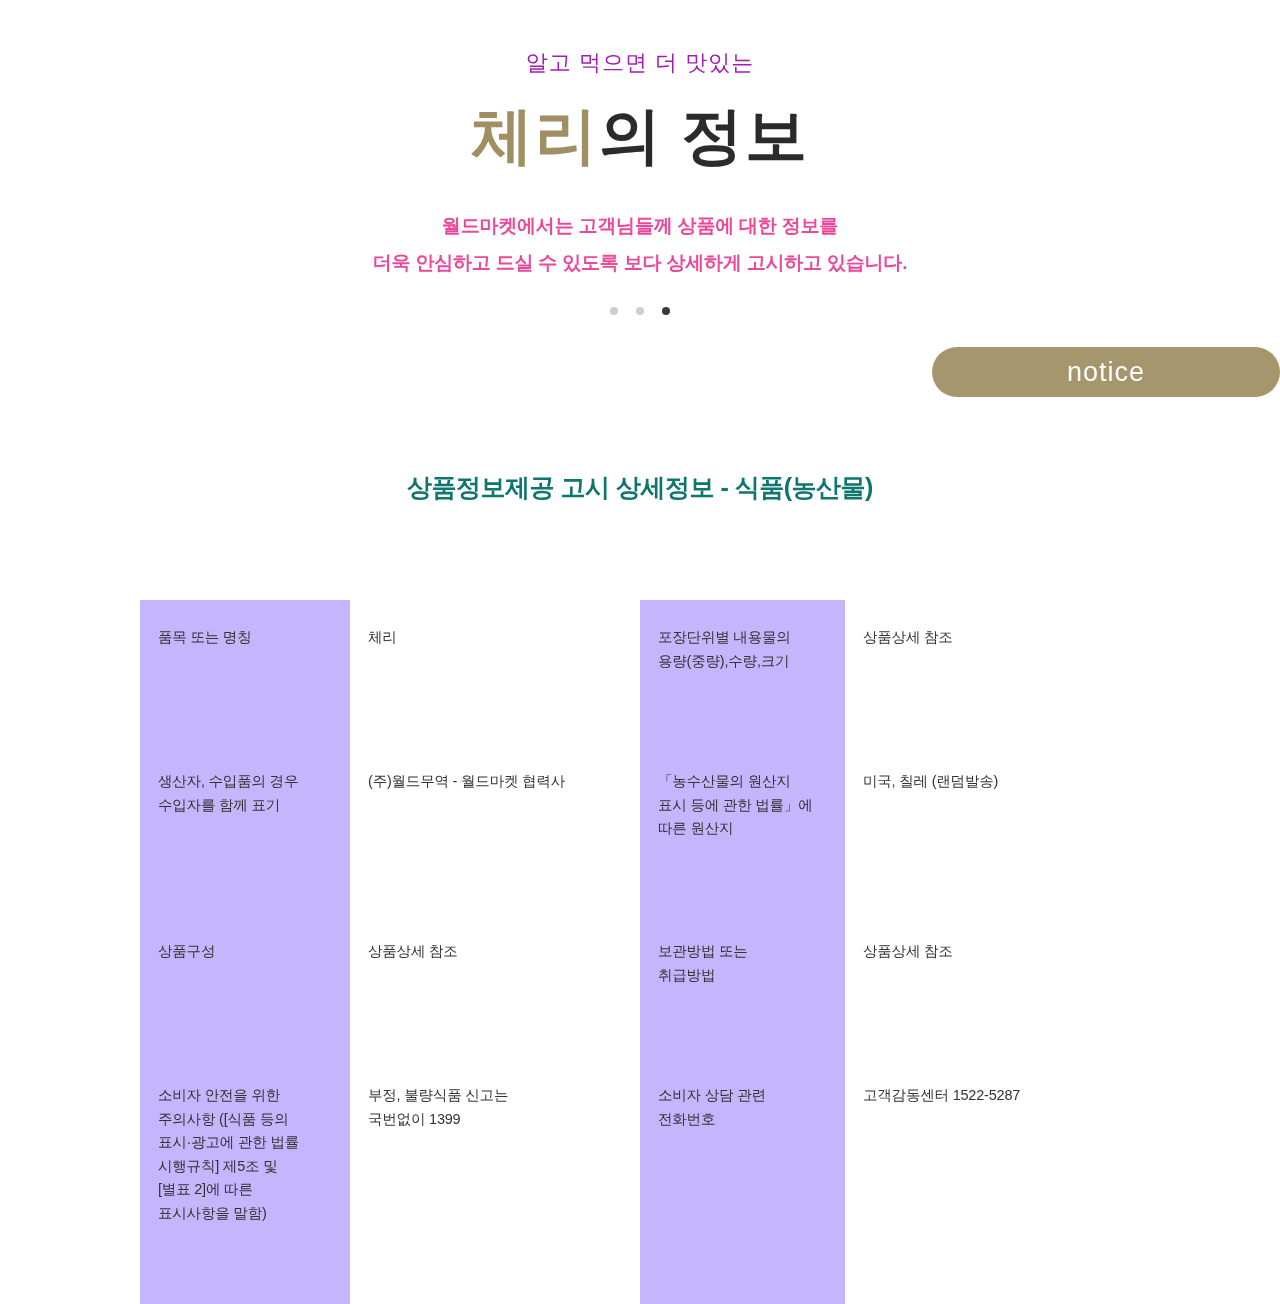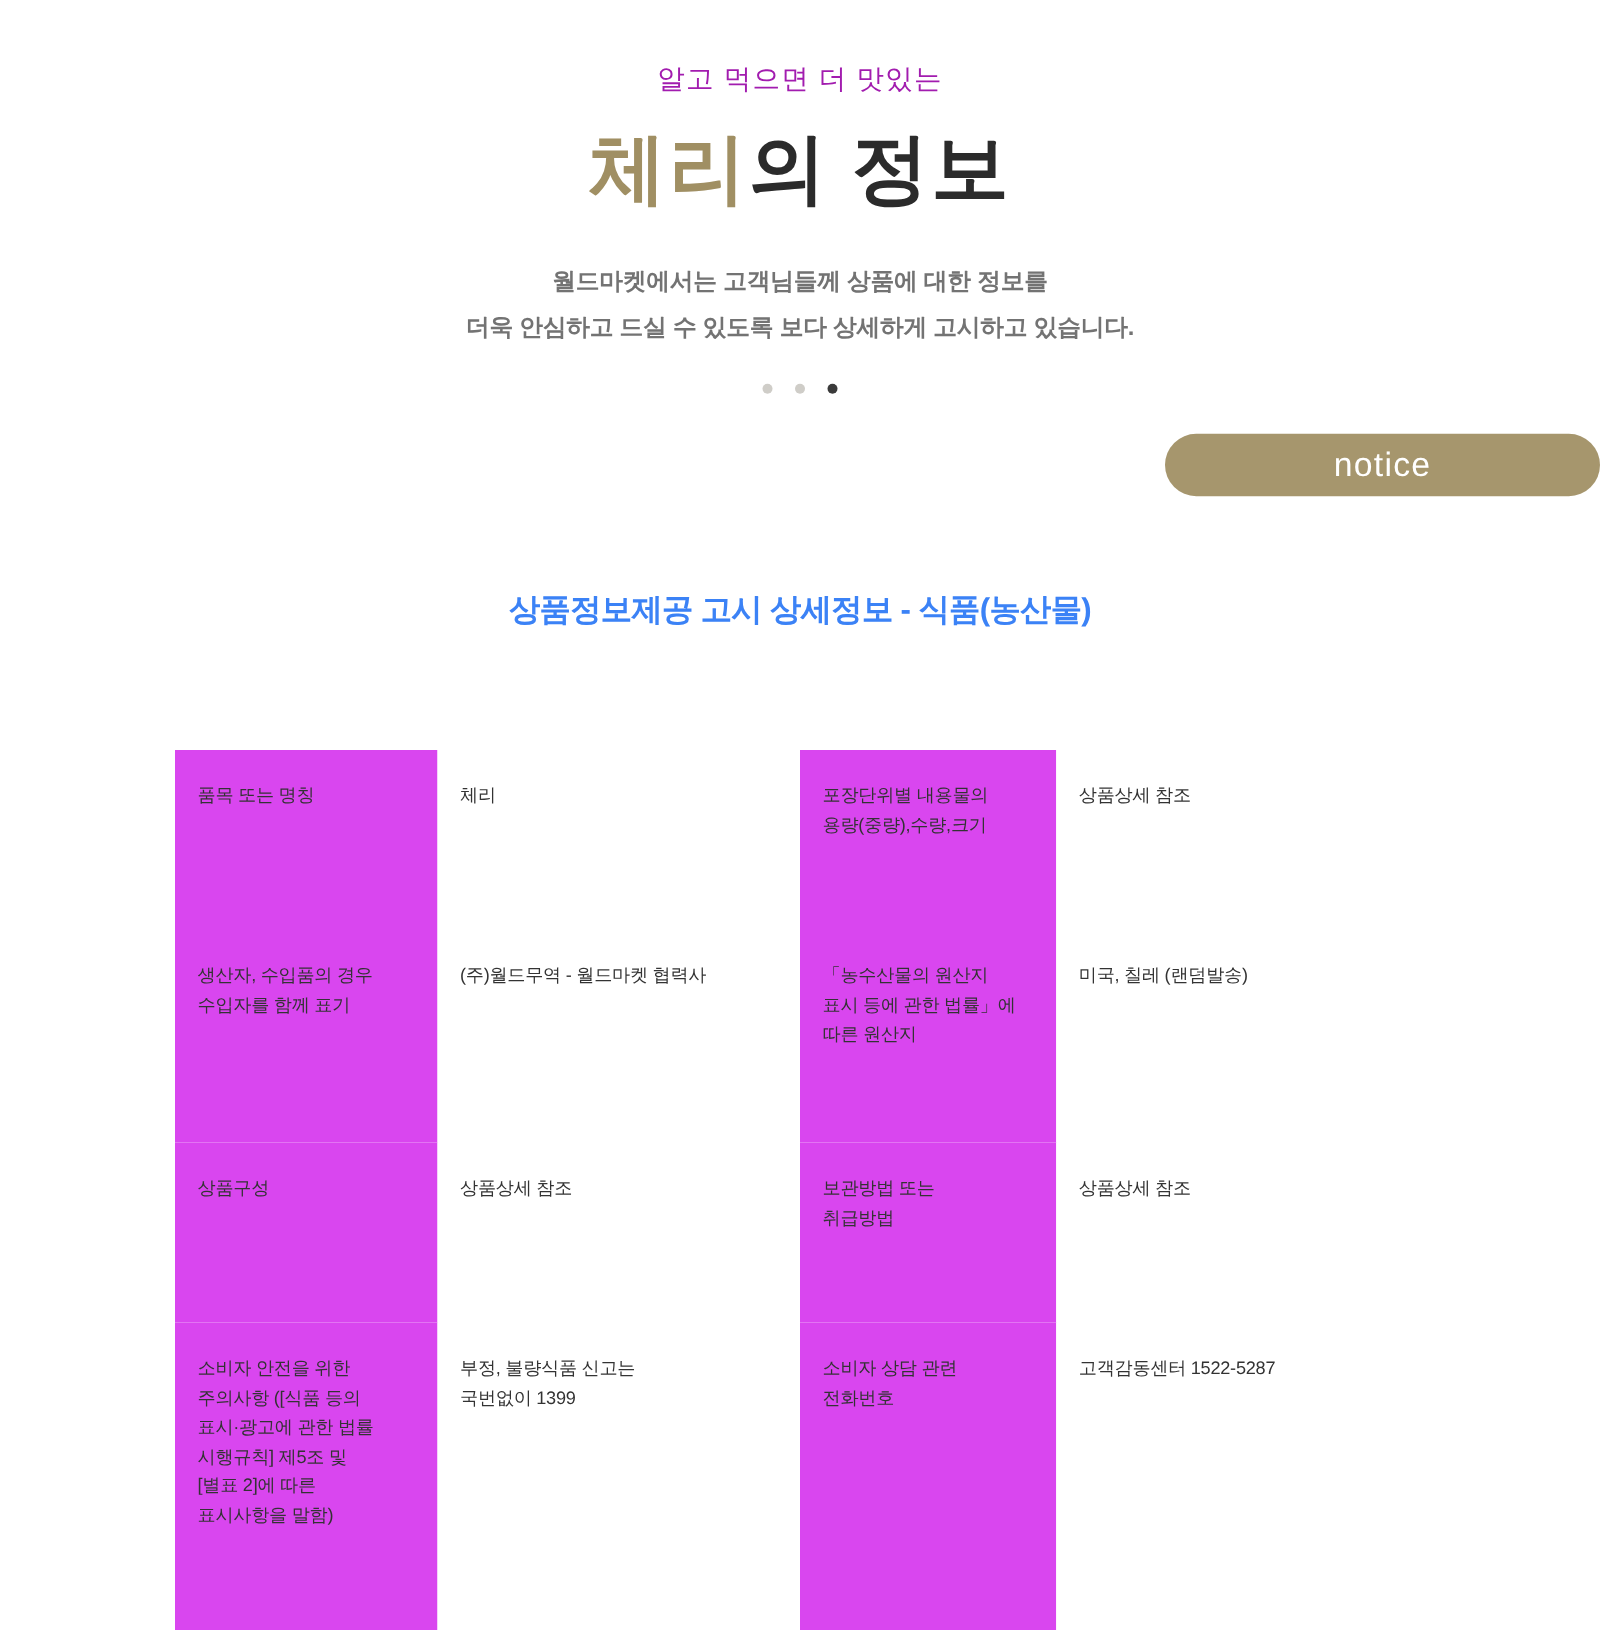--- a/index.html
+++ b/index.html
@@ -43,21 +43,21 @@
   .hero-title .accent {
     color: #a08f63;
   }
   .hero-title .spacer {
     display: inline-block;
     width: 18px;
   }
   .hero-sub {
     margin-top: 36px;
     font-size: 19px;
-    color: #737373;
+    color: #ec4899;
     font-weight: 600;
     line-height: 1.95;
     letter-spacing: -0.2px;
   }
 
   
   .dots {
     margin-top: 26px;
     display: flex;
     justify-content: center;
@@ -95,21 +95,21 @@
     cursor: pointer;
     font-family: "Liberation Sans", sans-serif;
   }
 
   
   .section-title {
     margin-top: 74px;
     text-align: center;
     font-size: 25px;
     font-weight: 700;
-    color: #3b82f6;
+    color: #0f766e;
     letter-spacing: -0.5px;
   }
 
   
   .table-wrap {
     margin: 96px auto 0;
     width: 1000px;
   }
   table.info {
     width: 100%;
@@ -118,21 +118,21 @@
   }
   table.info td {
     vertical-align: top;
     padding: 26px 20px 26px 18px;
     font-size: 14.5px;
     line-height: 1.62;
     color: #333333;
     letter-spacing: -0.2px;
   }
   td.th {
-    background: #d946ef;
+    background: #c4b5fd;
   }
   td.td {
     background: #ffffff;
   }
   col.c1 { width: 210px; }
   col.c2 { width: 290px; }
   col.c3 { width: 205px; }
   col.c4 { width: 295px; }
 
   tr.r1 td { height: 92px; }

